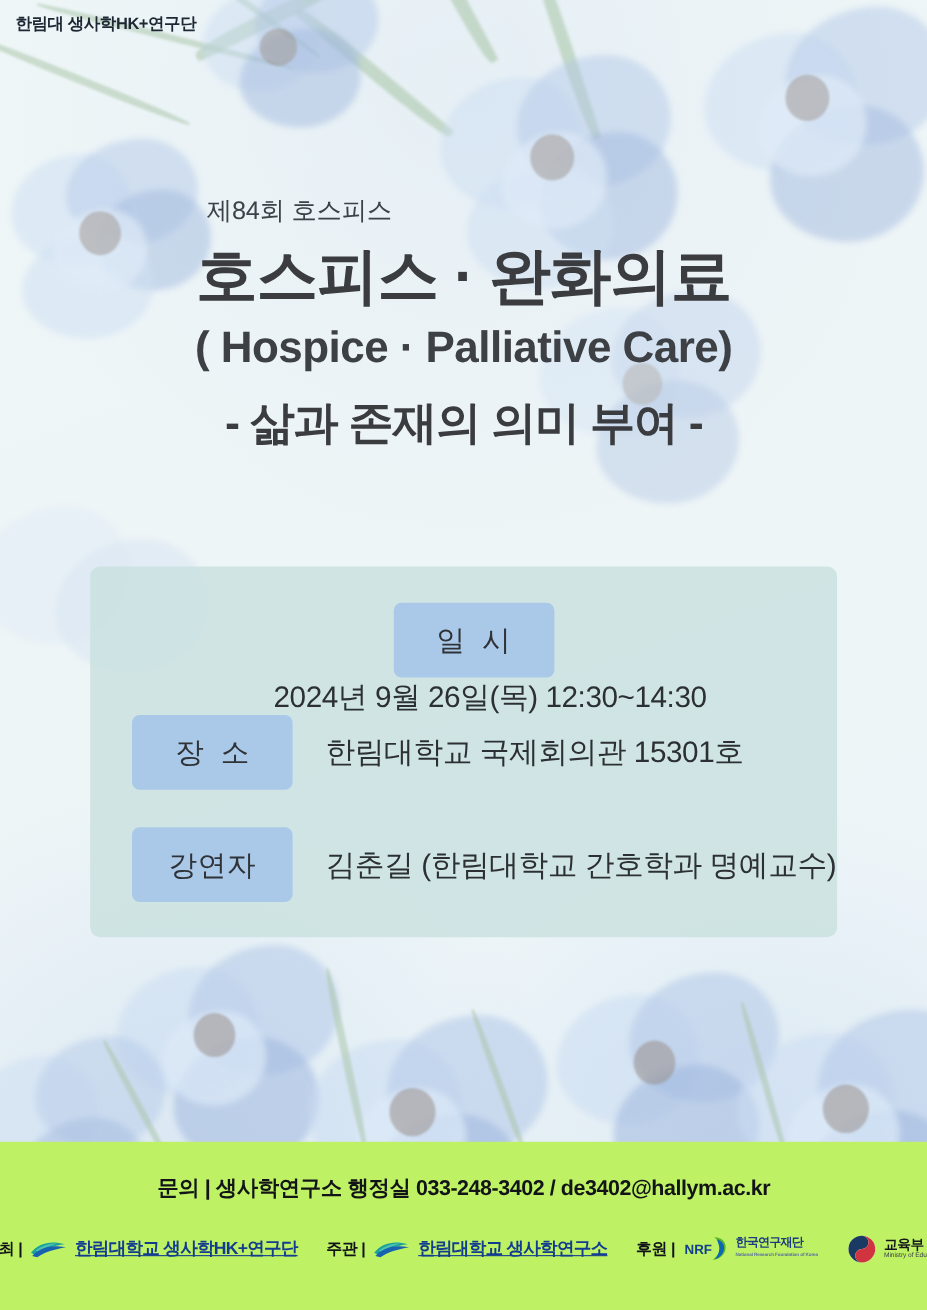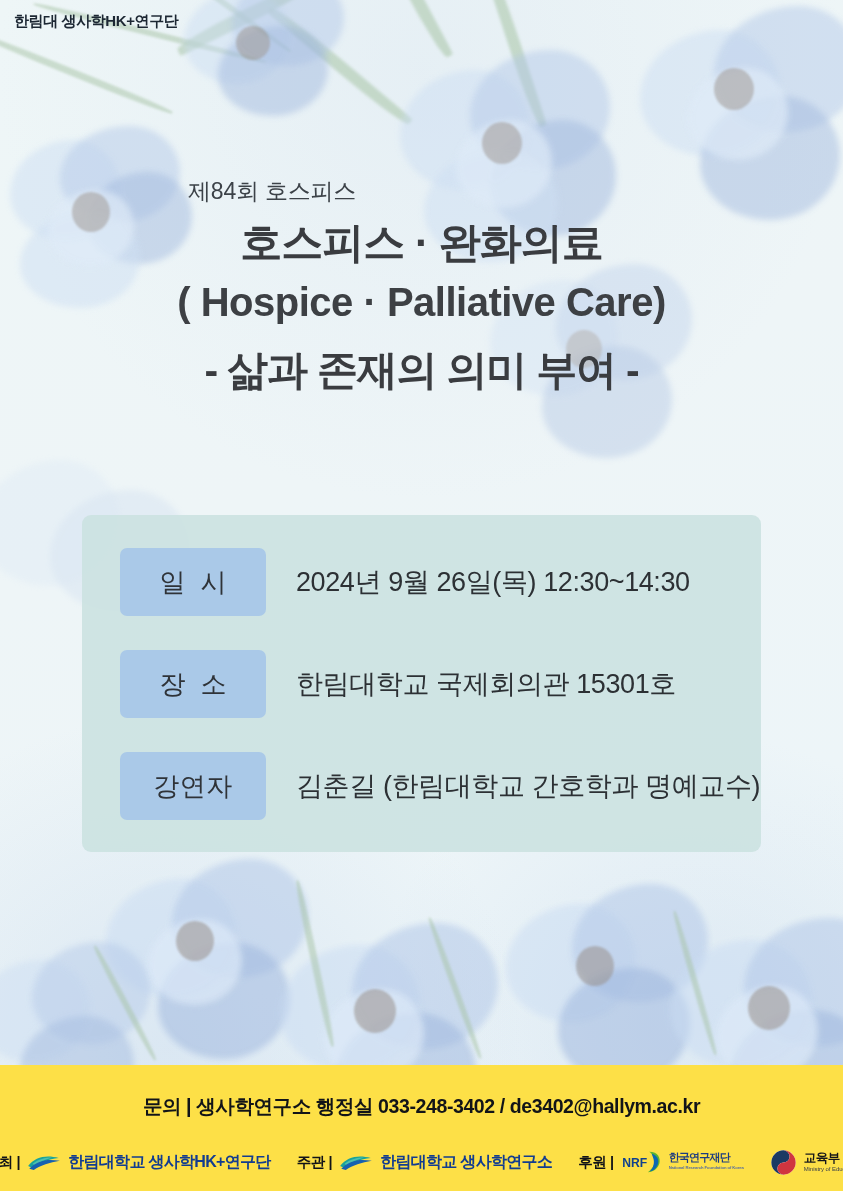--- a/index.html
+++ b/index.html
@@ -90,21 +90,21 @@
     font-size: 23px;
     font-weight: 400;
     color: #3c4248;
     letter-spacing: -0.2px;
     margin: 0 0 14px 0;
     padding-left: 6px;
     text-align: left;
     margin-left: 182px;
   }
   .title-main {
-    font-size: 42px;
+    font-size: 56px;
     font-weight: 800;
     color: #3a3c40;
     letter-spacing: -1px;
     line-height: 1.06;
     margin: 12px;
   }
   .title-en {
     font-size: 40px;
     font-weight: 700;
     color: #3d4044;
@@ -133,21 +133,21 @@
     z-index: 5;
   }
   .info-row {
     position: absolute;
     left: 38px;
     right: 20px;
     height: 68px;
     display: flex;
     align-items: center;
   }
-  .info-row.r1 { top: 33px; }
+  .info-row.r1 { top: 33px; flex-direction: column; }
   .info-row.r2 { top: 135px; }
   .info-row.r3 { top: 237px; }
   .chip {
     width: 146px;
     height: 68px;
     background: #aac9e8;
     border-radius: 7px;
     display: flex;
     align-items: center;
     justify-content: center;
@@ -167,22 +167,22 @@
     letter-spacing: -0.4px;
     white-space: nowrap;
   }
 
   
   .footer {
     position: absolute;
     left: 0;
     right: 0;
     bottom: 0;
-    height: 126px;
-    background: #fde047;
+    height: 153px;
+    background: #bef264;
     z-index: 7;
   }
   .contact {
     position: absolute;
     left: 0;
     right: 0;
     top: 28px;
     text-align: center;
     font-size: 19.5px;
     font-weight: 700;
@@ -210,20 +210,21 @@
     font-size: 14.5px;
     font-weight: 700;
     color: #111318;
     letter-spacing: -0.4px;
   }
   .hallym-name {
     font-size: 16px;
     font-weight: 800;
     color: #123c90;
     letter-spacing: -0.7px;
+    text-decoration: underline;
   }
   .wave-logo { width: 34px; height: 20px; flex: 0 0 auto; }
   .nrf-logo  { width: 41px; height: 26px; flex: 0 0 auto; }
   .nrf-kr {
     display: flex;
     flex-direction: column;
     line-height: 1;
     gap: 2px;
   }
   .nrf-kr .kr {

